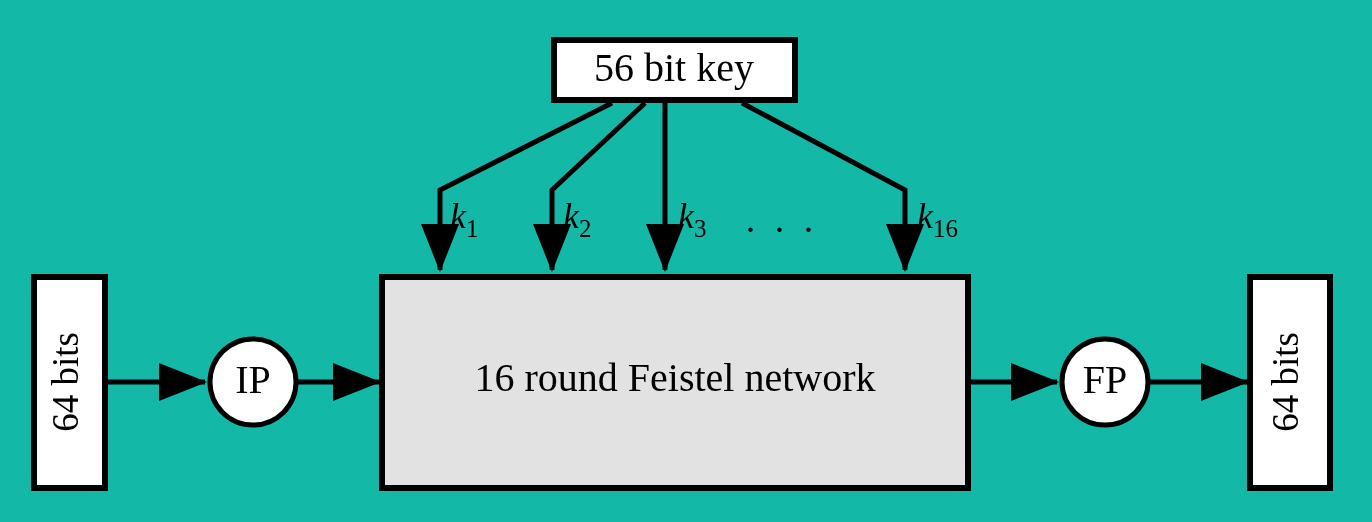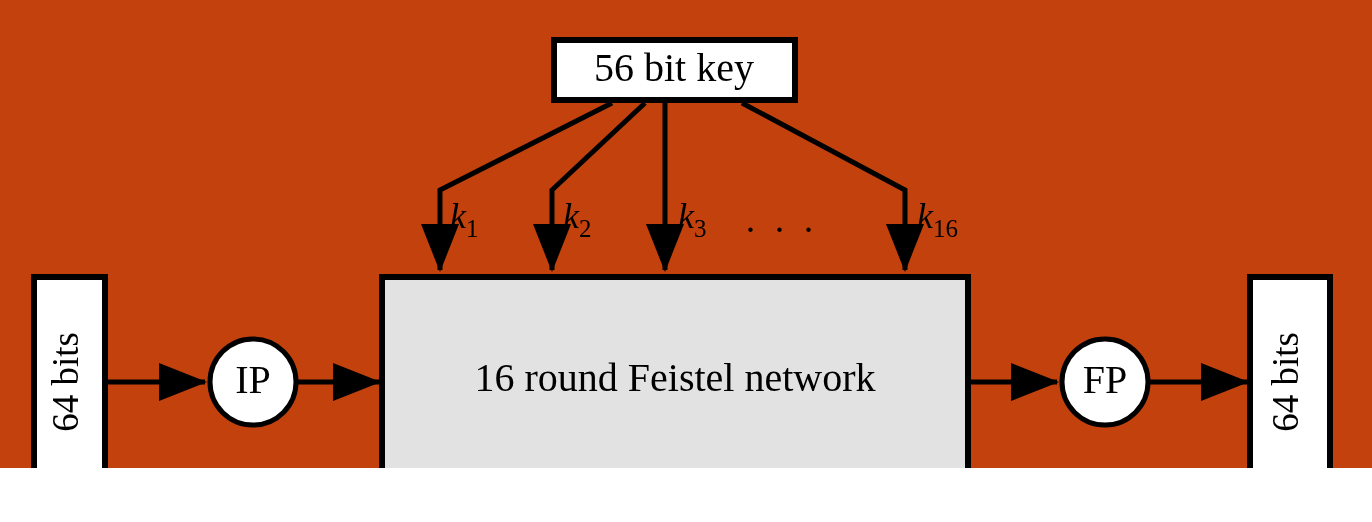--- a/index.html
+++ b/index.html
@@ -6,22 +6,22 @@
     margin: 0;
     padding: 0;
     background: #ffffff;
   }
   body {
     font-family: "Liberation Serif", "DejaVu Serif", serif;
   }
   #stage {
     position: relative;
     width: 1372px;
-    height: 468px;
-    background: #c2410c;
+    height: 522px;
+    background: #14b8a6;
     overflow: hidden;
   }
   #diagram-svg {
     position: absolute;
     left: 0;
     top: 0;
     width: 1372px;
     height: 522px;
   }
   .node-box {

